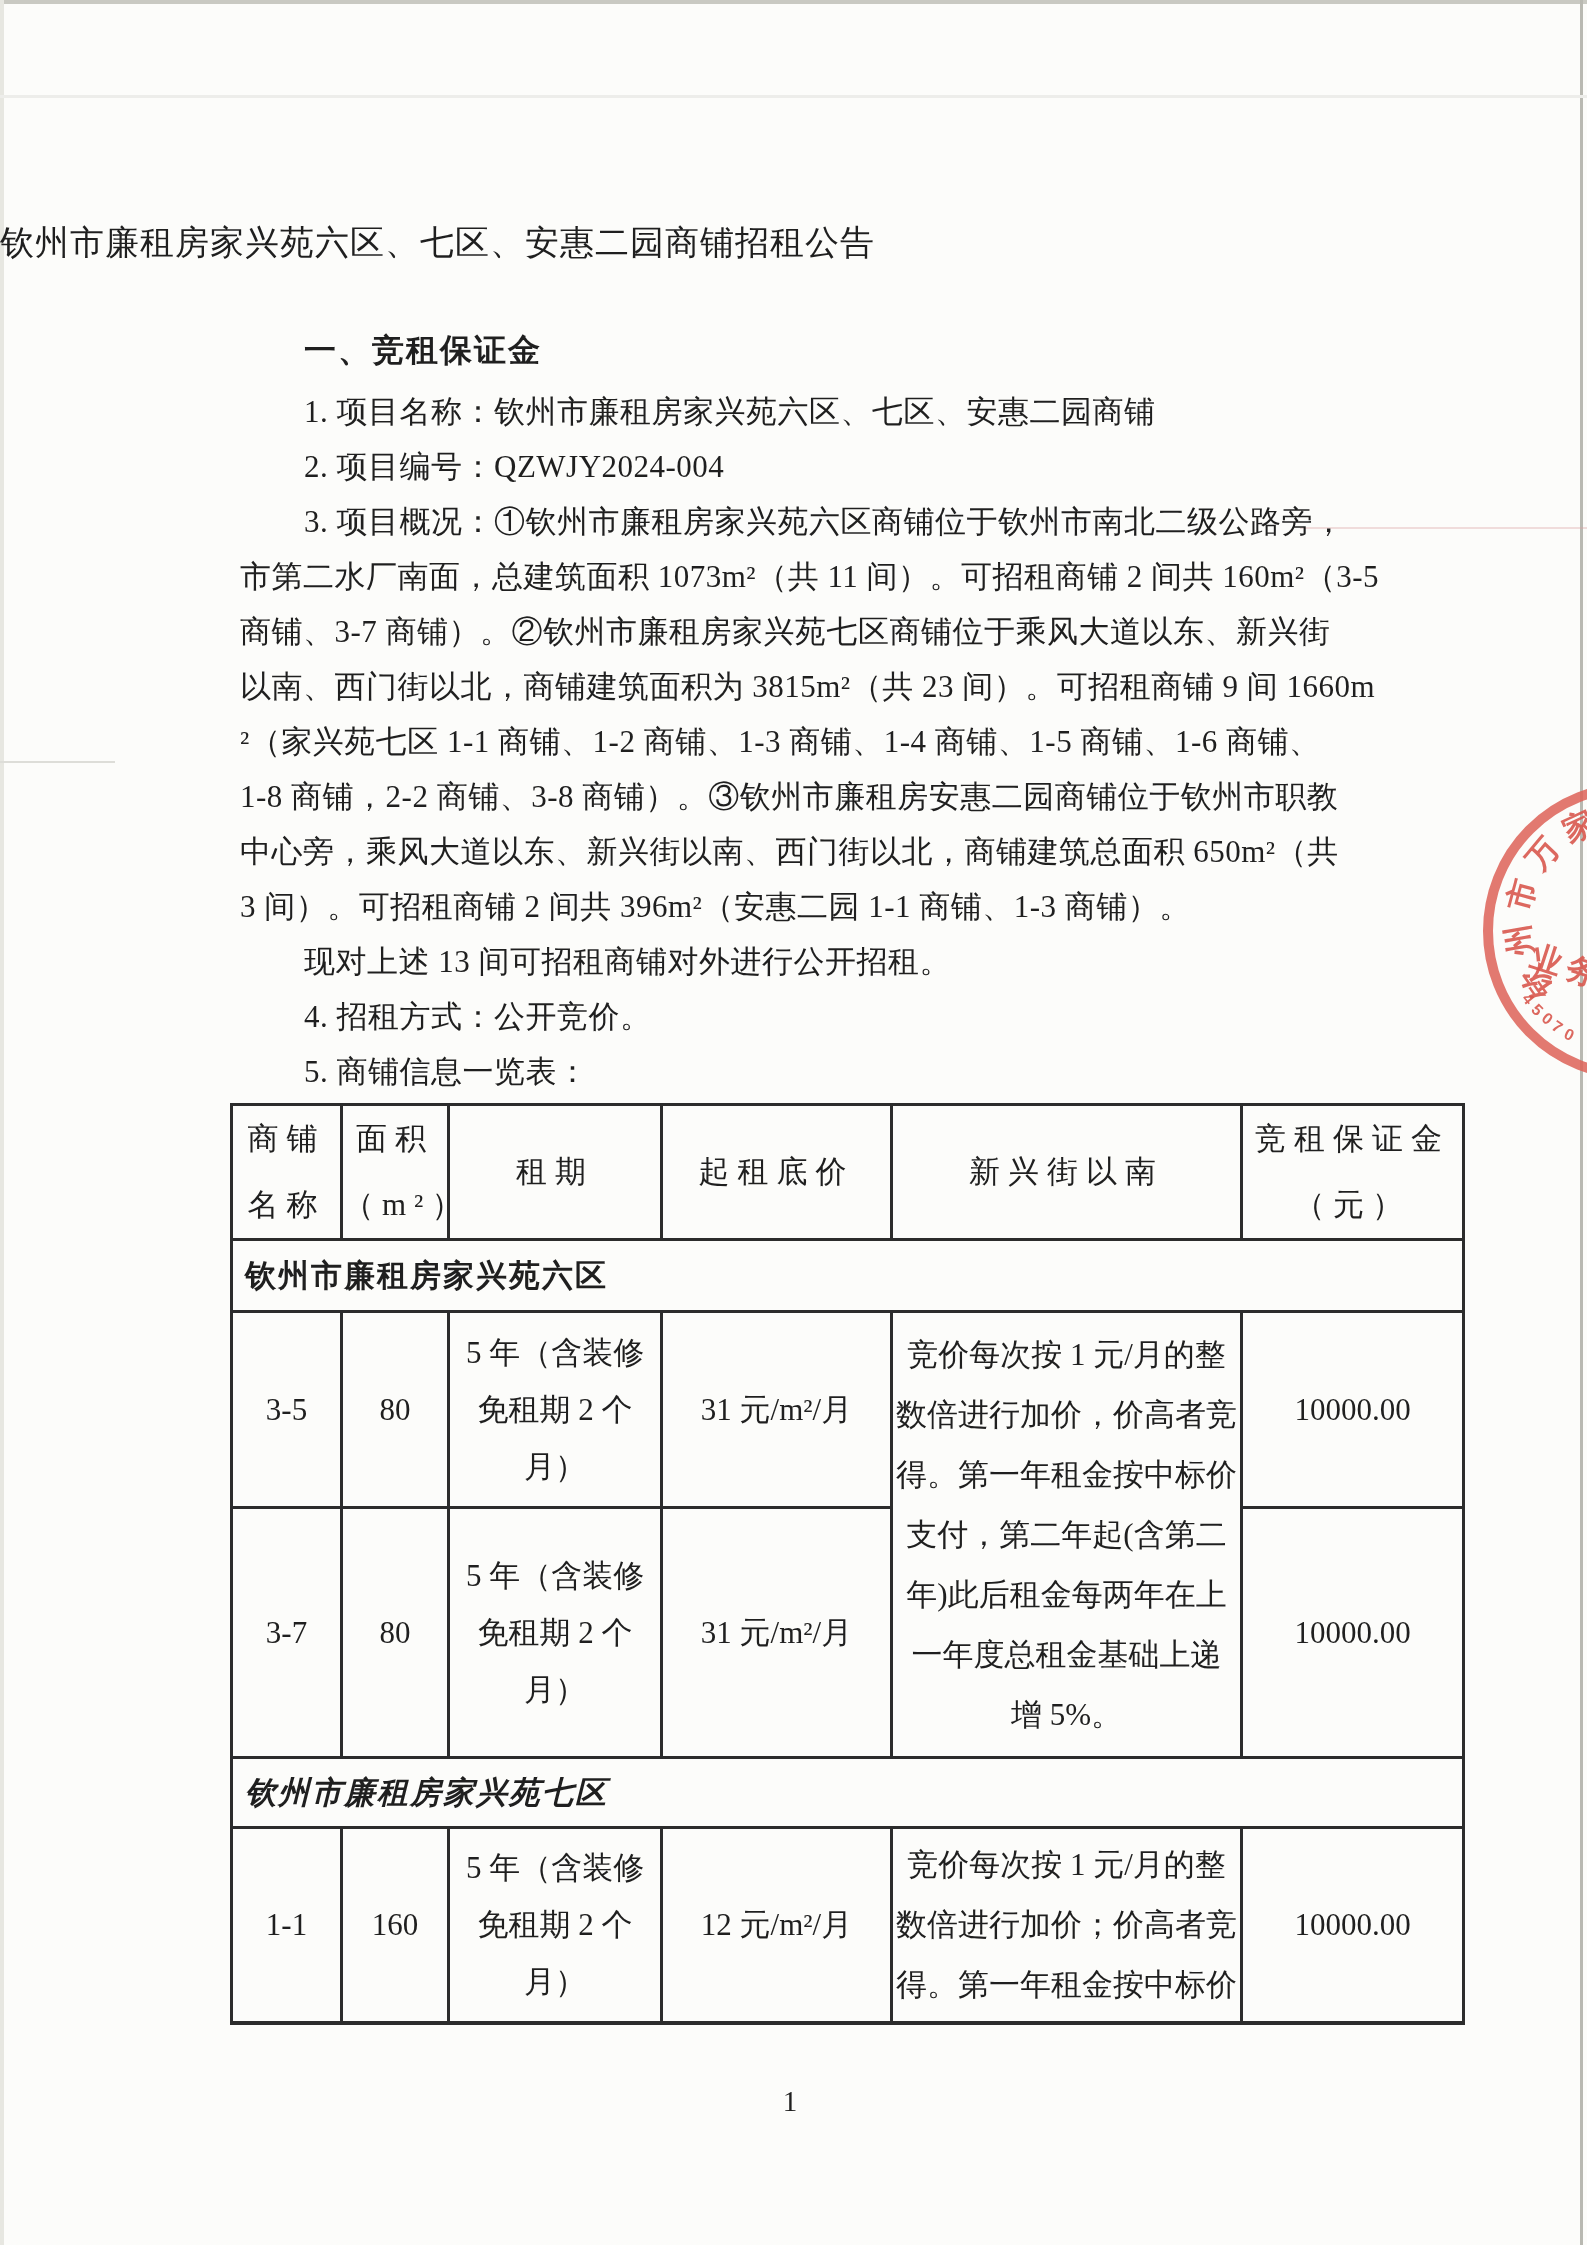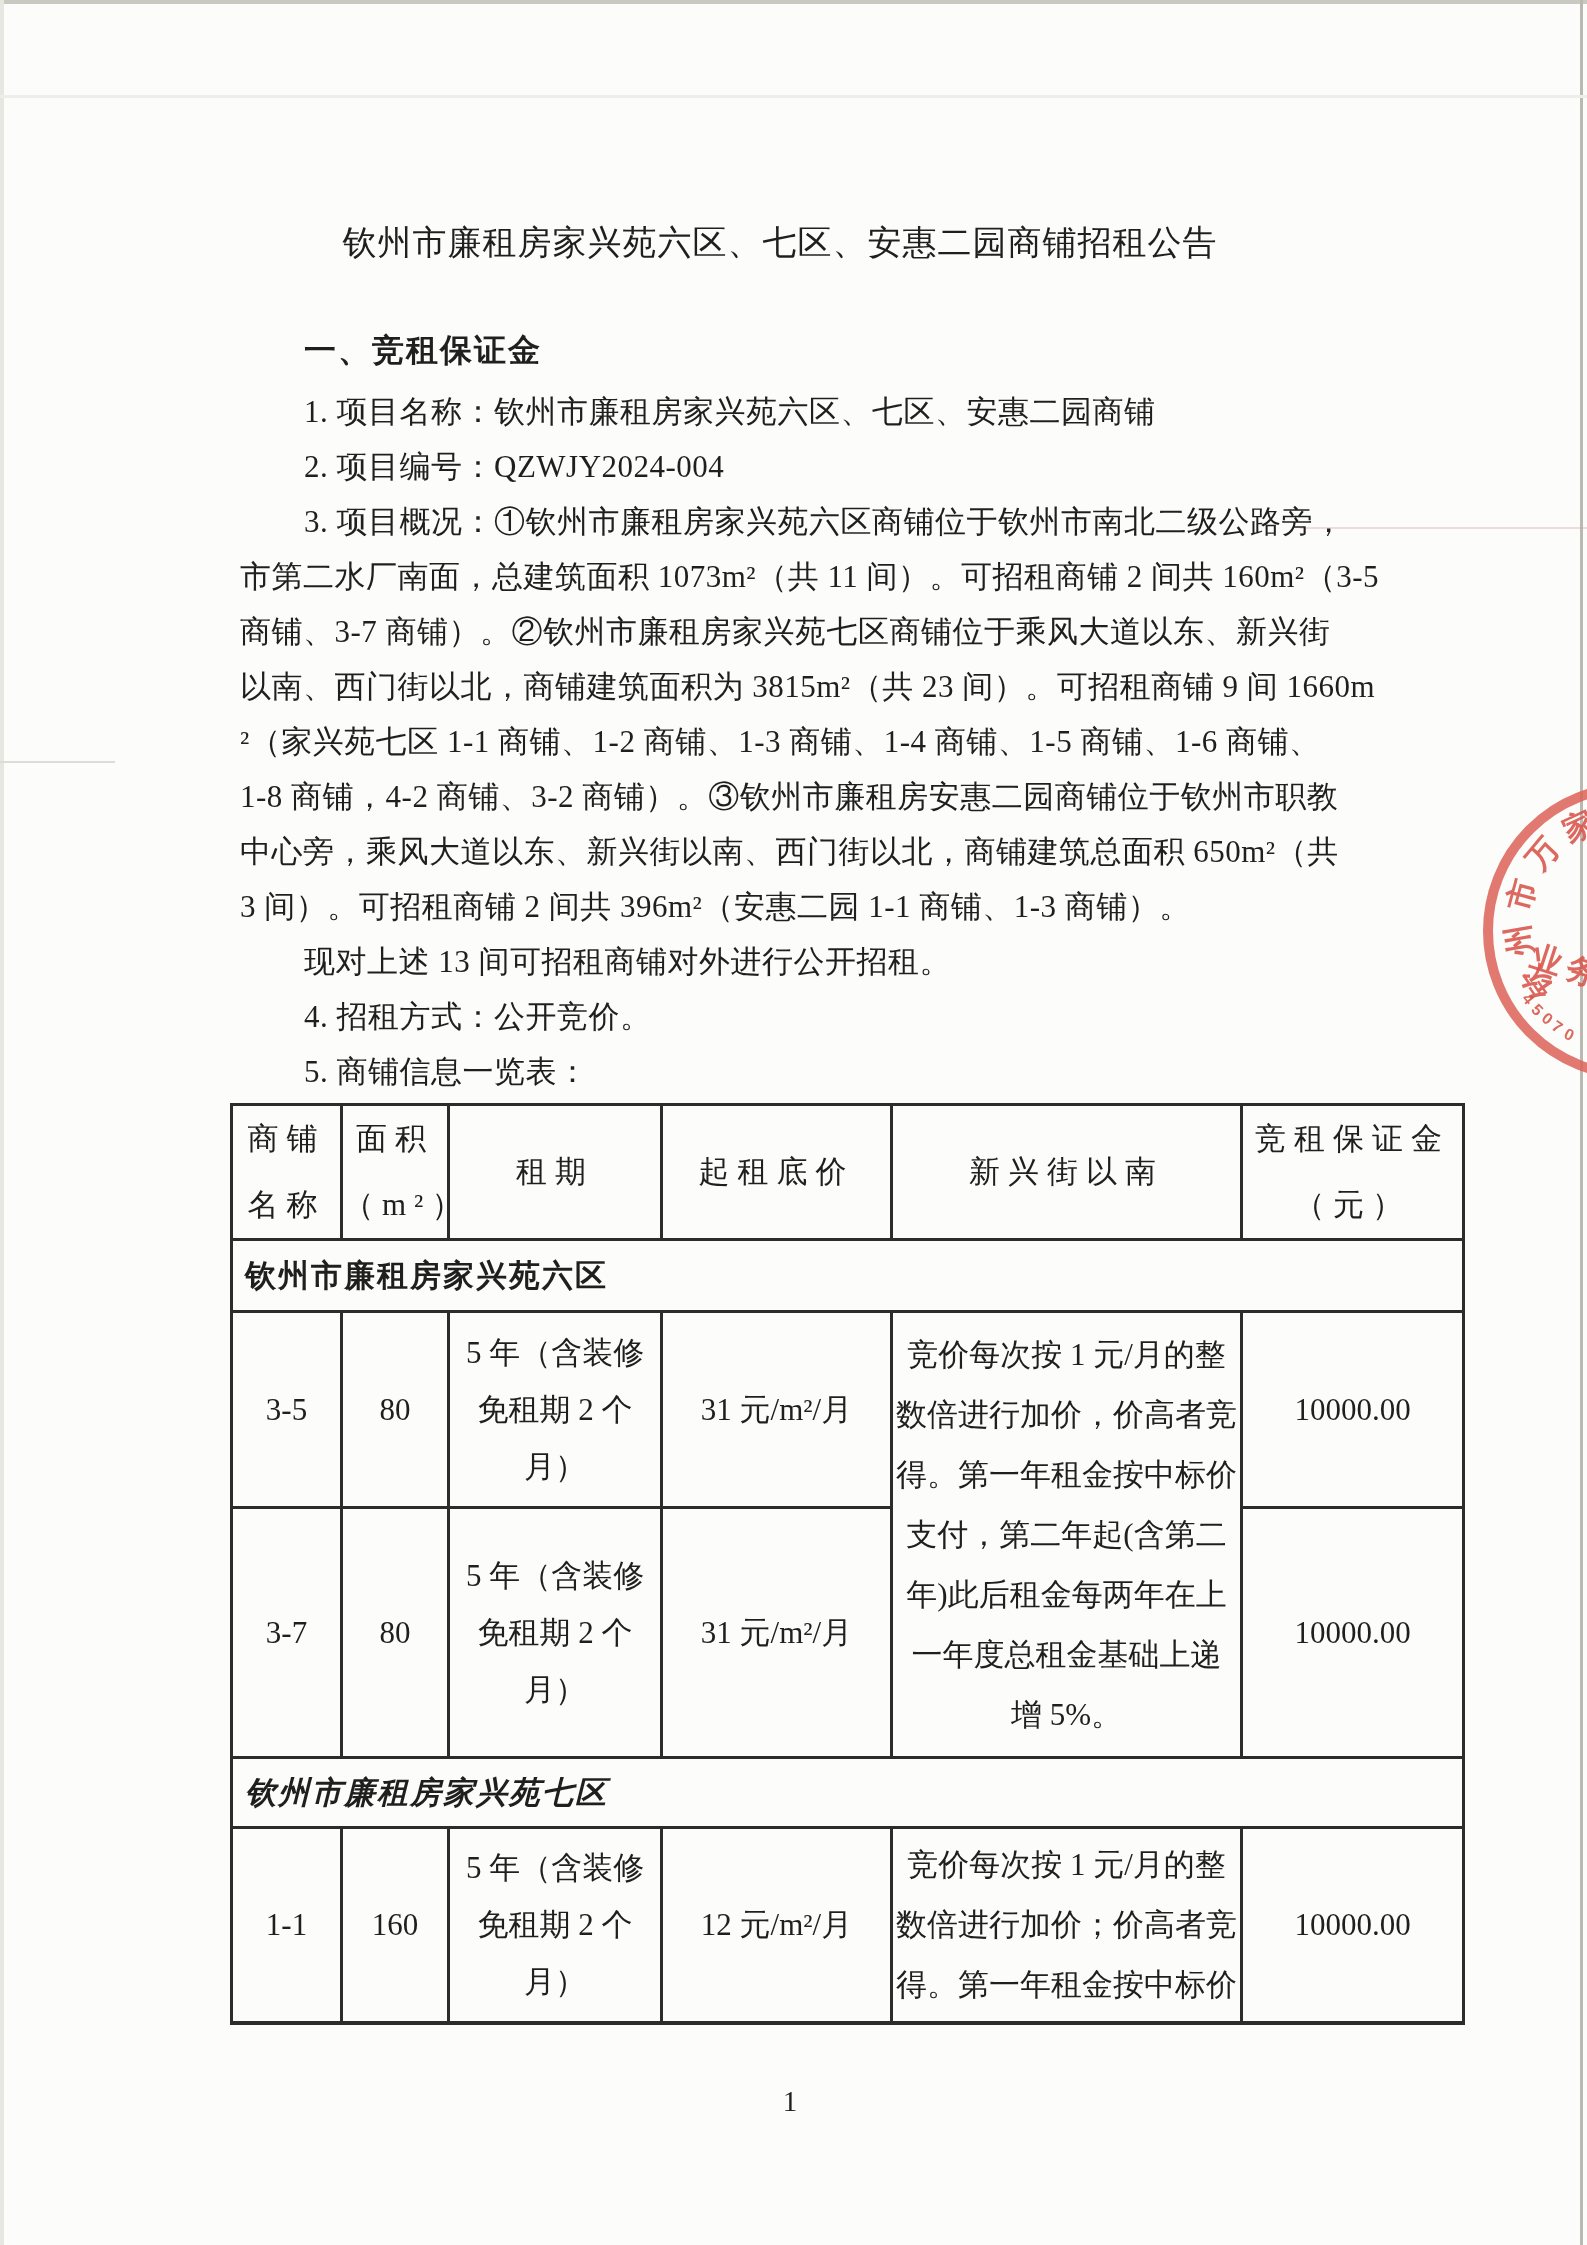--- a/index.html
+++ b/index.html
@@ -14,21 +14,21 @@
   
   .edge-top{position:absolute;left:0;top:0;width:1587px;height:4px;background:#c9c9c2;}
   .edge-left{position:absolute;left:0;top:0;width:4px;height:2245px;background:#e7e7e1;}
   .edge-right{position:absolute;left:1580px;top:0;width:3px;height:2245px;background:#b9b9b2;}
   .streak-1{position:absolute;left:0;top:95px;width:1587px;height:3px;background:#ededea;}
   .streak-2{position:absolute;left:0;top:761px;width:115px;height:2px;background:#ddddd8;}
   .streak-3{position:absolute;left:1300px;top:527px;width:287px;height:2px;background:rgba(219,160,160,0.35);}
 
   .title{
     position:absolute;left:0;top:222px;width:1560px;
-    text-align:center;font-size:34px;line-height:42px;letter-spacing:1px;
+    font-size:34px;line-height:42px;letter-spacing:1px;
   }
   .heading{
     position:absolute;left:304px;top:330px;
     font-size:32px;line-height:40px;font-weight:bold;letter-spacing:2px;
   }
   .body-text{
     position:absolute;left:240px;top:384px;width:1210px;
     font-size:31px;
   }
   .tline{line-height:55px;height:55px;white-space:nowrap;letter-spacing:0.5px;}
@@ -112,21 +112,21 @@
   <div class="heading">一、竞租保证金</div>
 
   <div class="body-text">
     <div class="tline ind">1. 项目名称：钦州市廉租房家兴苑六区、七区、安惠二园商铺</div>
     <div class="tline ind">2. 项目编号：QZWJY2024-004</div>
     <div class="tline ind">3. 项目概况：①钦州市廉租房家兴苑六区商铺位于钦州市南北二级公路旁，</div>
     <div class="tline">市第二水厂南面，总建筑面积 1073m²（共 11 间）。可招租商铺 2 间共 160m²（3-5</div>
     <div class="tline">商铺、3-7 商铺）。②钦州市廉租房家兴苑七区商铺位于乘风大道以东、新兴街</div>
     <div class="tline">以南、西门街以北，商铺建筑面积为 3815m²（共 23 间）。可招租商铺 9 间 1660m</div>
     <div class="tline">²（家兴苑七区 1-1 商铺、1-2 商铺、1-3 商铺、1-4 商铺、1-5 商铺、1-6 商铺、</div>
-    <div class="tline">1-8 商铺，4-2 商铺、3-2 商铺）。③钦州市廉租房安惠二园商铺位于钦州市职教</div>
+    <div class="tline">1-8 商铺，2-2 商铺、3-8 商铺）。③钦州市廉租房安惠二园商铺位于钦州市职教</div>
     <div class="tline">中心旁，乘风大道以东、新兴街以南、西门街以北，商铺建筑总面积 650m²（共</div>
     <div class="tline">3 间）。可招租商铺 2 间共 396m²（安惠二园 1-1 商铺、1-3 商铺）。</div>
     <div class="tline ind">现对上述 13 间可招租商铺对外进行公开招租。</div>
     <div class="tline ind">4. 招租方式：公开竞价。</div>
     <div class="tline ind">5. 商铺信息一览表：</div>
   </div>
 
   <table class="shop">
     <colgroup>
       <col style="width:110px">

